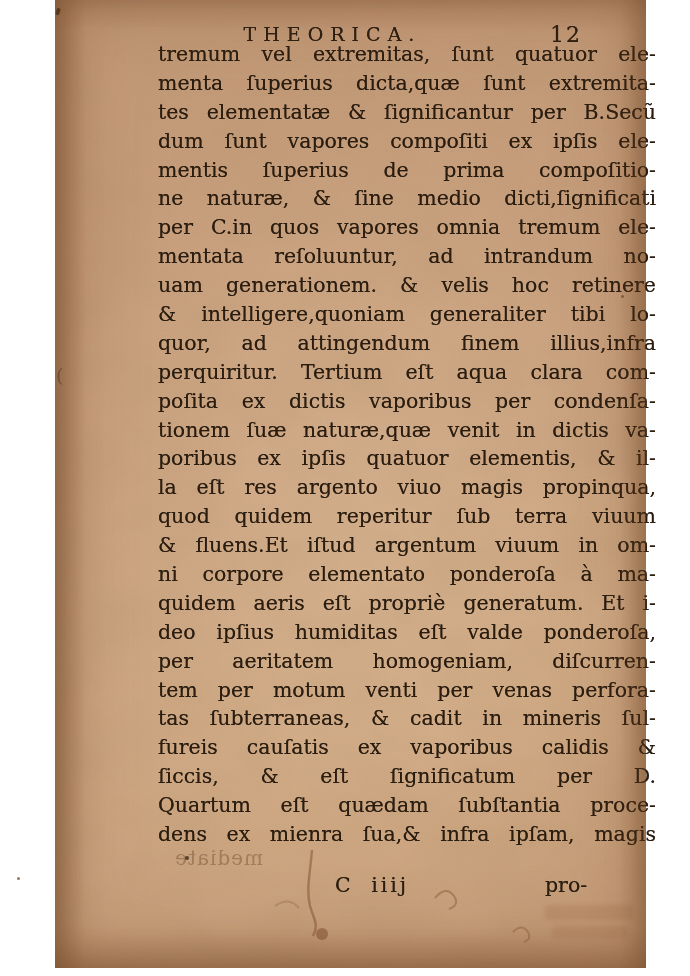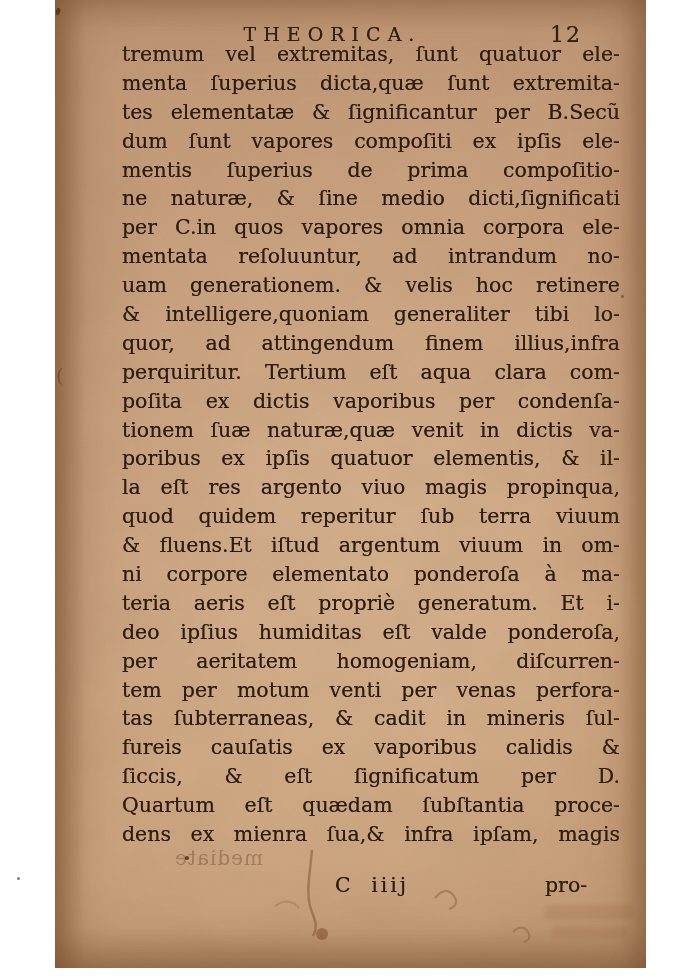--- a/index.html
+++ b/index.html
@@ -46,20 +46,21 @@
     text-shadow:0 0 .5px rgba(42,29,16,.85);
   }
   .text-block{
     position:absolute;left:67px;top:40px;width:498px;
     font-size:20.5px;color:#2a1d10;
   }
   .bline{
     width:100%;height:28.9px;line-height:28.9px;white-space:nowrap;
     text-align:justify;text-align-last:justify;
     text-shadow:0 0 .4px rgba(42,29,16,.7);
+    margin-left:36px;
   }
   .sig-line{
     position:absolute;left:67px;top:873px;width:498px;height:28px;
     font-size:20.5px;color:#2a1d10;
   }
   .sig-mark{position:absolute;left:213px;letter-spacing:3px;word-spacing:8px;text-shadow:0 0 .4px rgba(42,29,16,.7);}
   .catchword{position:absolute;left:423px;text-shadow:0 0 .4px rgba(42,29,16,.7);}
   .bleed{
     position:absolute;left:68px;top:846px;width:140px;
     transform:scaleX(-1);
@@ -104,34 +105,34 @@
       <div class="pagenum">12</div>
     </div>
 
     <div class="text-block">
         <div class="bline">tremum vel extremitas, ſunt quatuor ele-</div>
         <div class="bline">menta ſuperius dicta,quæ ſunt extremita-</div>
         <div class="bline">tes elementatæ &amp; ſignificantur per B.Secũ</div>
         <div class="bline">dum ſunt vapores compoſiti ex ipſis ele-</div>
         <div class="bline">mentis ſuperius de prima compoſitio-</div>
         <div class="bline">ne naturæ, &amp; ſine medio dicti,ſignificati</div>
-        <div class="bline">per C.in quos vapores omnia corpora ele-</div>
+        <div class="bline">per C.in quos vapores omnia tremum ele-</div>
         <div class="bline">mentata reſoluuntur, ad intrandum no-</div>
         <div class="bline">uam generationem. &amp; velis hoc retinere</div>
         <div class="bline">&amp; intelligere,quoniam generaliter tibi lo-</div>
         <div class="bline">quor, ad attingendum finem illius,infra</div>
         <div class="bline">perquiritur.  Tertium eſt aqua clara com-</div>
         <div class="bline">poſita ex dictis vaporibus per condenſa-</div>
         <div class="bline">tionem ſuæ naturæ,quæ venit in dictis va-</div>
         <div class="bline">poribus ex ipſis quatuor elementis, &amp; il-</div>
         <div class="bline">la eſt res argento viuo magis propinqua,</div>
         <div class="bline">quod quidem reperitur ſub terra viuum</div>
         <div class="bline">&amp; fluens.Et iſtud argentum viuum in om-</div>
         <div class="bline">ni corpore elementato ponderoſa à ma-</div>
-        <div class="bline">teria aeris eſt propriè generatum. Et i-</div>
+        <div class="bline">quidem aeris eſt propriè generatum. Et i-</div>
         <div class="bline">deo ipſius humiditas eſt valde ponderoſa,</div>
         <div class="bline">per aeritatem homogeniam, diſcurren-</div>
         <div class="bline">tem per motum venti per venas perfora-</div>
         <div class="bline">tas ſubterraneas, &amp; cadit in mineris ſul-</div>
         <div class="bline">fureis cauſatis ex vaporibus calidis &amp;</div>
         <div class="bline">ſiccis, &amp; eſt ſignificatum per D.</div>
         <div class="bline">Quartum eſt quædam ſubſtantia proce-</div>
         <div class="bline">dens ex mienra ſua,&amp; infra ipſam, magis</div>
       </div>
 

